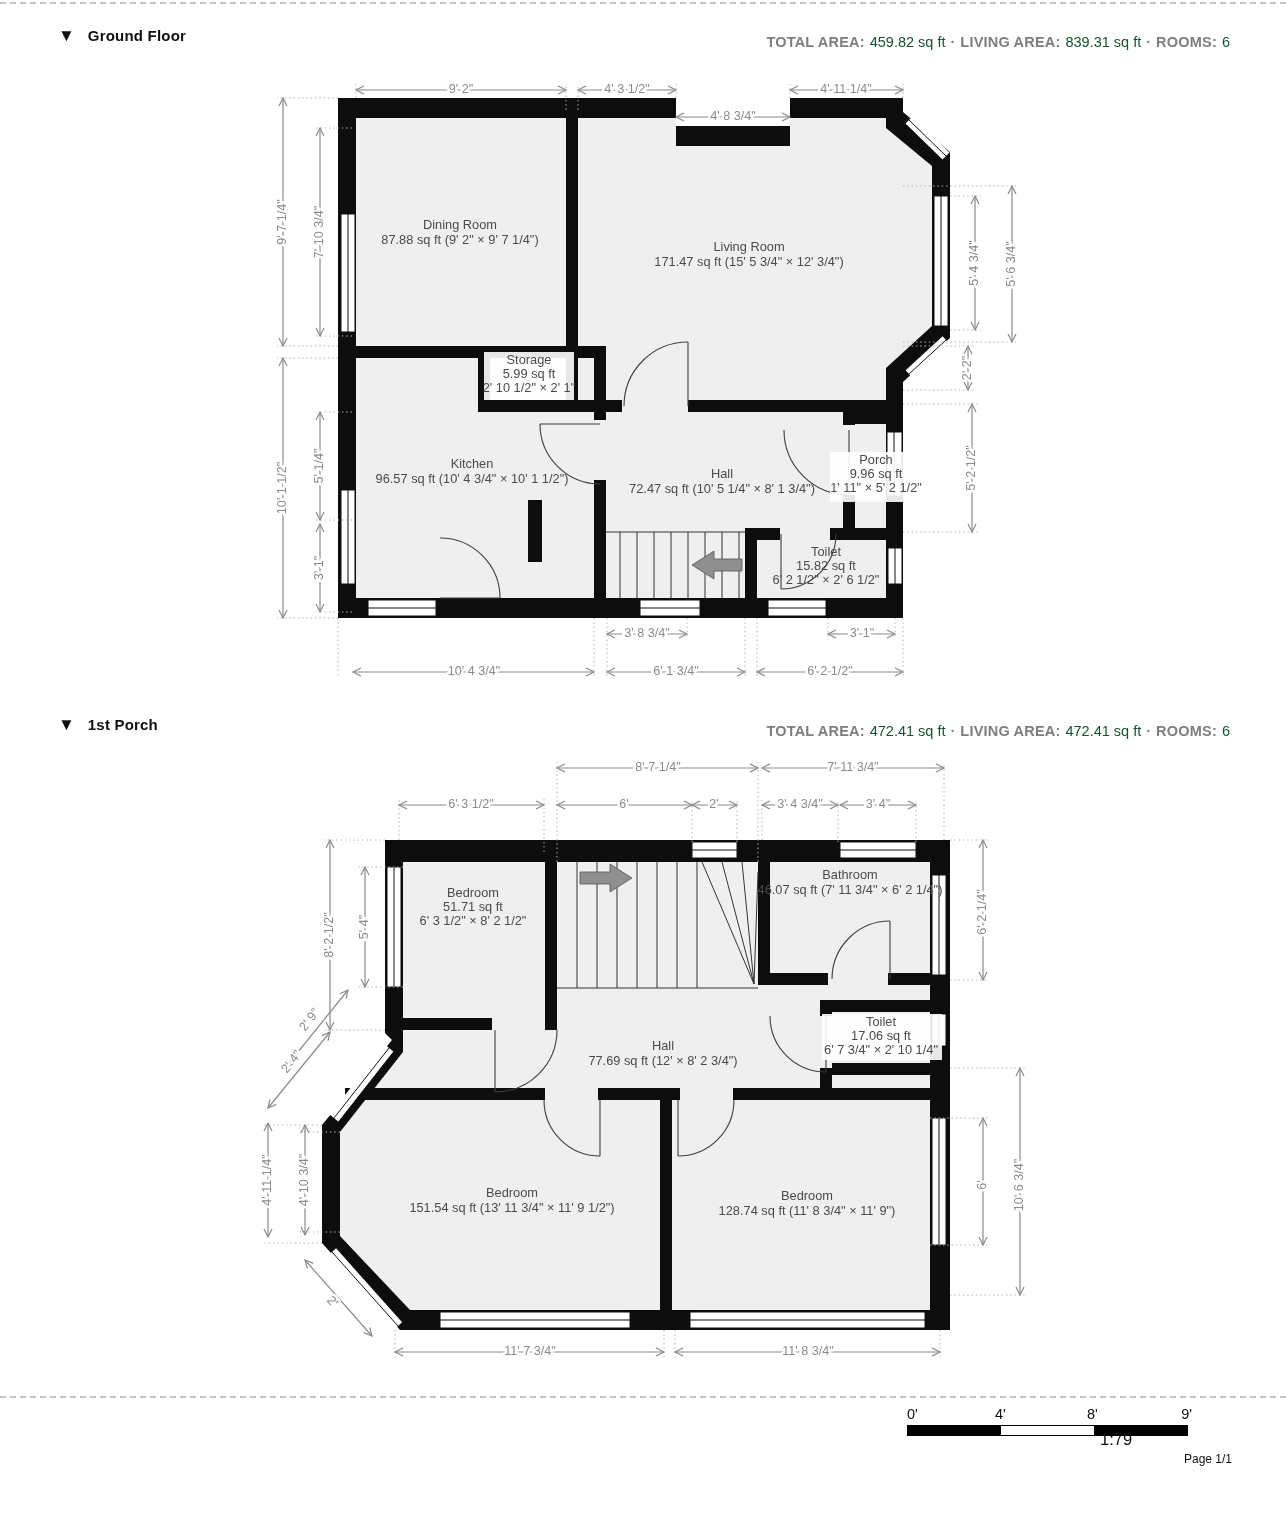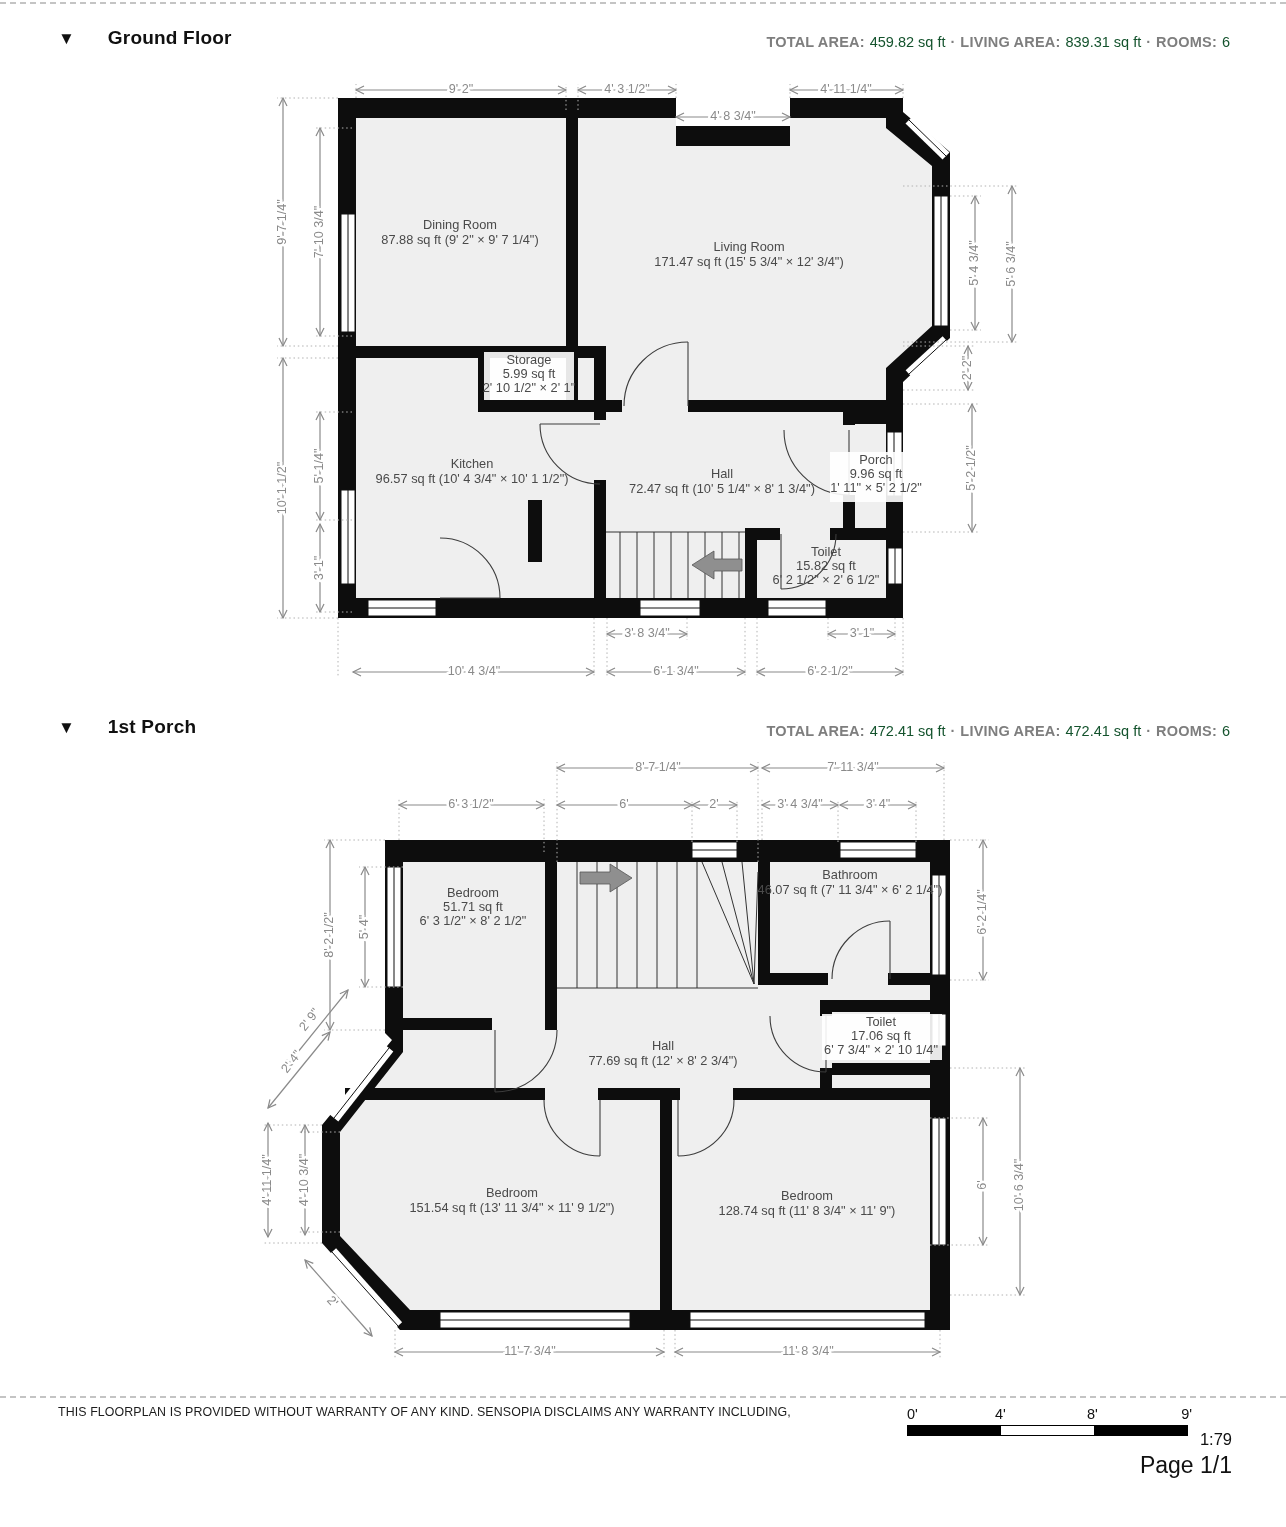--- a/index.html
+++ b/index.html
@@ -1,21 +1,21 @@
 <!DOCTYPE html>
 <html><head>
 <meta charset="utf-8">
 <style>
   html,body{margin:0;padding:0;background:#fff;}
   #page{position:relative;width:1286px;height:1527px;background:#fff;overflow:hidden;
         font-family:"Liberation Sans",sans-serif;}
   .dashline{position:absolute;left:0;right:0;border-top:2px dashed #c4c4c4;}
   .sec-header{position:absolute;left:58px;display:flex;align-items:center;gap:13px;color:#101010;}
   .sec-header .tri{font-size:17px;line-height:1;}
-  .sec-header .ttl{font-size:19px;font-weight:700;letter-spacing:.2px;margin-left:20px;}
+  .sec-header .ttl{font-size:15px;font-weight:700;letter-spacing:.2px;}
   .stats{position:absolute;right:56px;display:flex;gap:5px;font-size:14.5px;align-items:flex-start;}
   .stats .lb{color:#7e7e7e;font-weight:700;letter-spacing:.2px;}
   .stats .vl{color:#14532d;}
   .stats .dot{color:#7e7e7e;font-weight:700;}
   svg{position:absolute;left:0;top:0;}
   svg text{font-family:"Liberation Sans",sans-serif;}
   .rl{font-size:12.8px;fill:#4a4a4a;text-anchor:middle;}
   .dim{font-size:12.6px;fill:#8a8a8a;text-anchor:middle;dominant-baseline:middle;
        paint-order:stroke;stroke:#ffffff;stroke-width:5px;stroke-linejoin:round;}
   .dl{stroke:#8a8a8a;stroke-width:1.2;fill:none;}
@@ -23,22 +23,22 @@
   .door{stroke:#3d3d3d;stroke-width:1.1;fill:none;}
   .tread{stroke:#333;stroke-width:1;fill:none;}
   .winline{stroke:#111;stroke-width:1;fill:none;}
   .disclaimer{position:absolute;left:58px;width:780px;font-size:12.4px;color:#1c1c1c;line-height:1.45;letter-spacing:.1px;}
   .scalebar{position:absolute;left:907px;top:1406px;width:281px;}
   .scalebar .ticks{position:relative;height:17px;font-size:14.5px;color:#111;}
   .scalebar .ticks span{position:absolute;top:0;}
   .bar{height:9px;border:1.5px solid #000;display:flex;margin-top:2px;}
   .bar div{flex:1;}
   .seg-b{background:#000;} .seg-w{background:#fff;}
-  .ratio{position:absolute;left:1100px;top:1430px;width:132px;text-align:right;font-size:16.5px;color:#111;}
-  .pagelbl{position:absolute;left:1080px;top:1452px;width:152px;text-align:right;font-size:23px;color:#111;}
+  .ratio{position:absolute;left:1100px;top:1430px;width:132px;font-size:16.5px;color:#111;}
+  .pagelbl{position:absolute;left:1080px;top:1452px;width:152px;text-align:right;font-size:12px;color:#111;}
 </style>
 </head>
 <body>
 
 <div id="page">
 
   <div class="dashline" style="top:2px"></div>
 
   <svg width="1286" height="1527" viewBox="0 0 1286 1527">
     <defs>
@@ -418,21 +418,20 @@
     <span class="dot">·</span>
     <span class="lb">LIVING AREA:</span>
     <span class="vl">472.41 sq ft</span>
     <span class="dot">·</span>
     <span class="lb">ROOMS:</span>
     <span class="vl">6</span>
   </div>
 
   <div class="dashline" style="top:1396px"></div>
 
-  <div class="disclaimer" style="top:1404px">THIS FLOORPLAN IS PROVIDED WITHOUT WARRANTY OF ANY KIND. SENSOPIA DISCLAIMS ANY WARRANTY INCLUDING,</div>
 
   <div class="scalebar">
     <div class="ticks">
       <span style="left:0">0'</span>
       <span style="left:88px">4'</span>
       <span style="left:180px">8'</span>
       <span style="right:-4px">9'</span>
     </div>
     <div class="bar">
       <div class="seg-b"></div>

